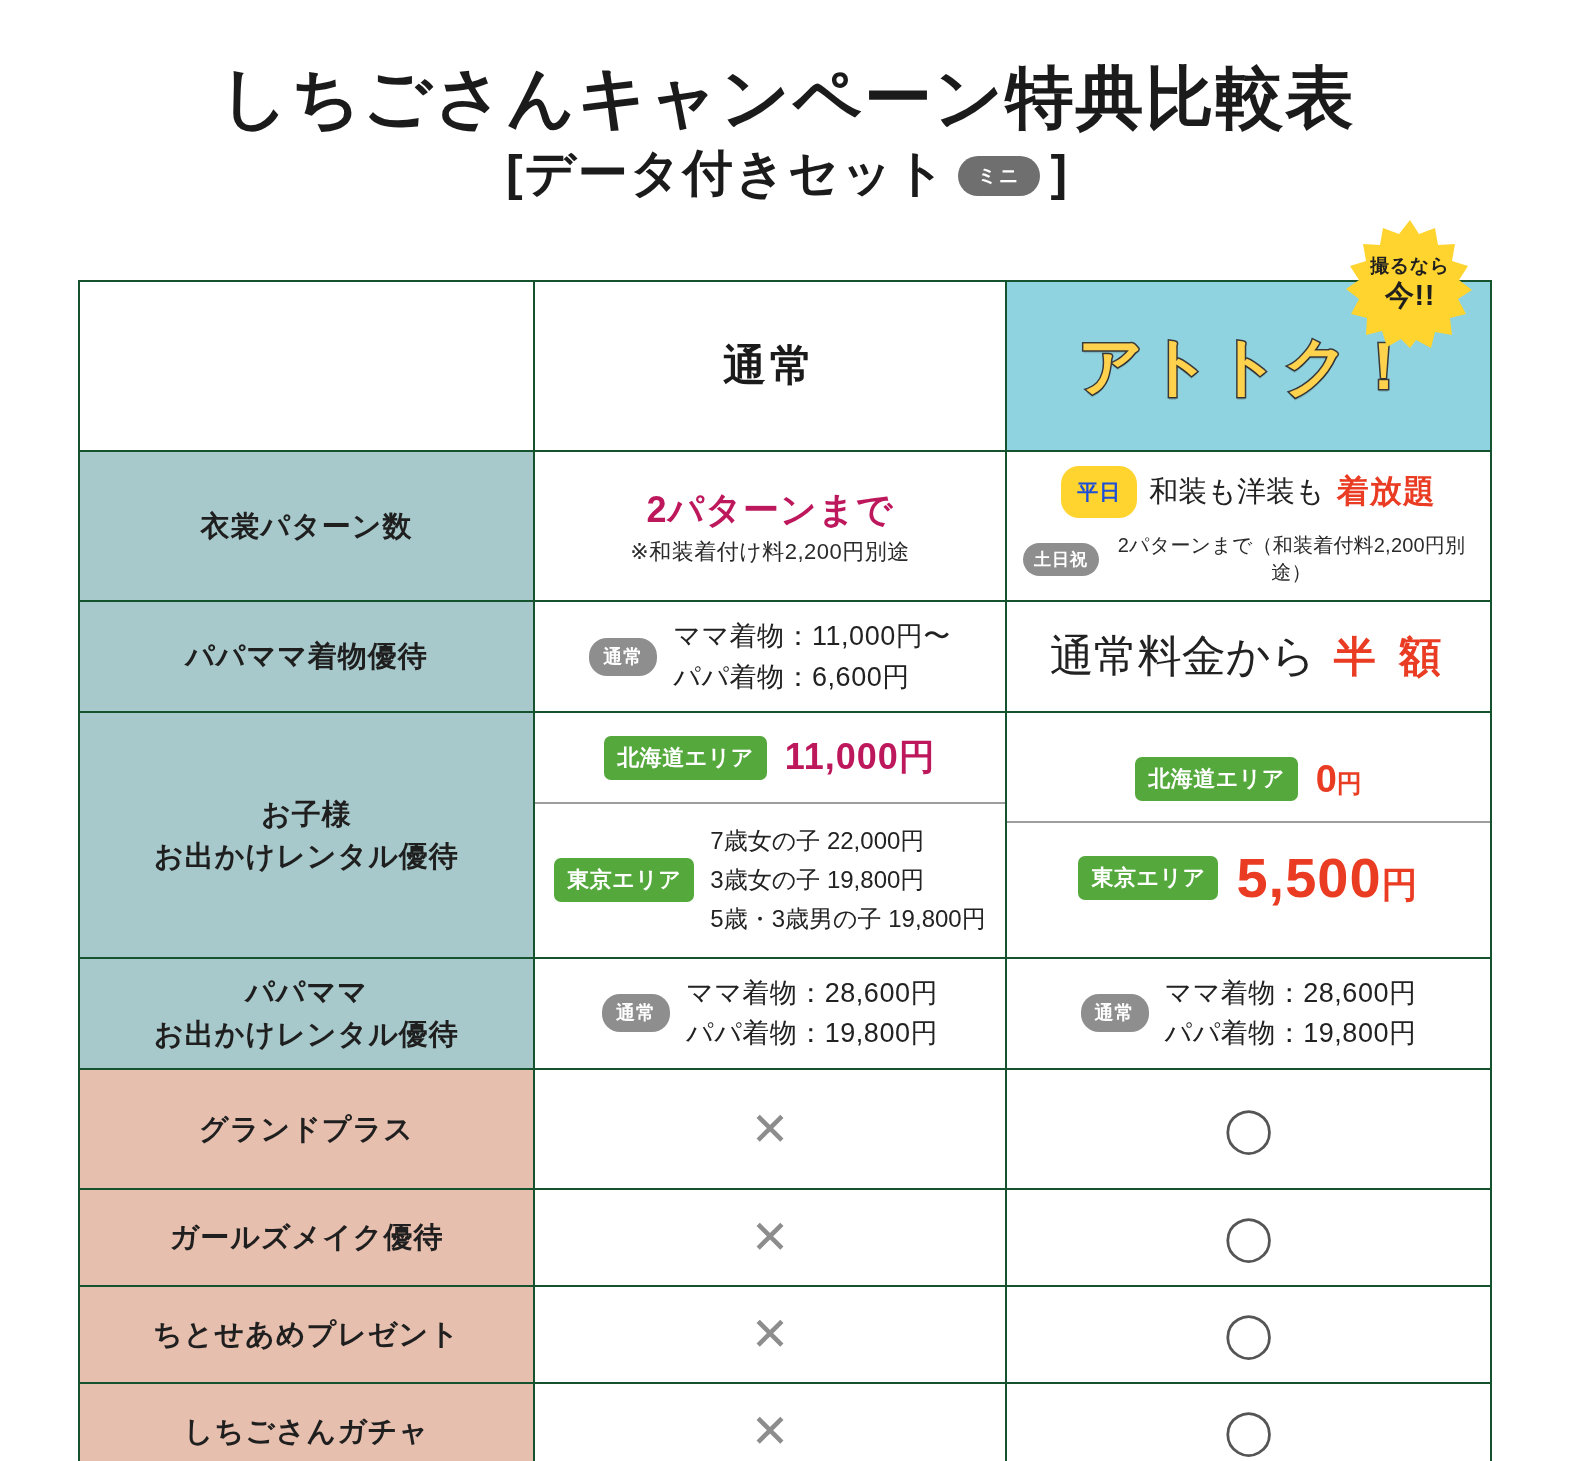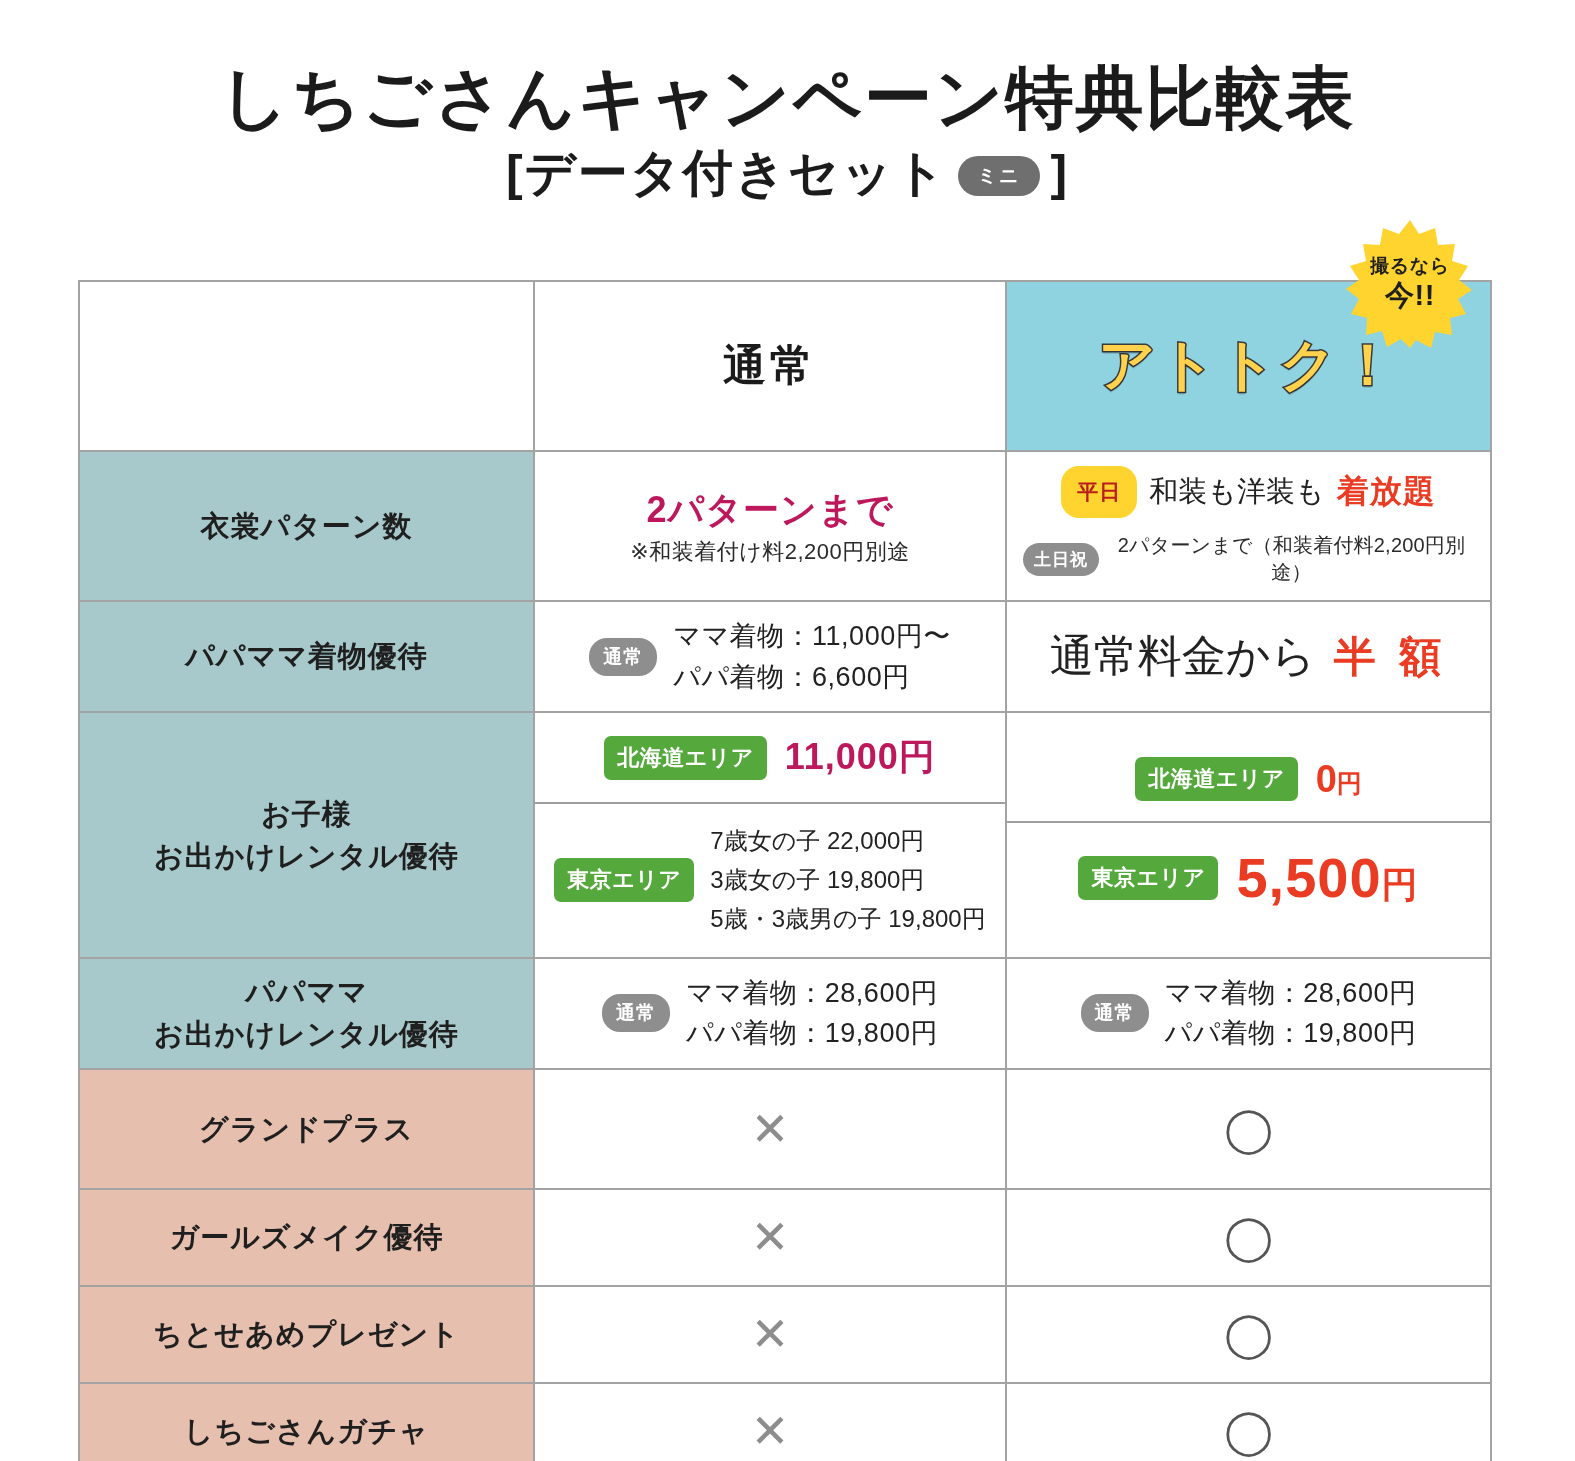--- a/index.html
+++ b/index.html
@@ -61,21 +61,21 @@
     left: 78px;
     top: 280px;
     width: 1412px;
   }
   table.cmp {
     border-collapse: collapse;
     width: 1412px;
     table-layout: fixed;
   }
   table.cmp td {
-    border: 2px solid #a3a3a3;
+    border: 2px solid #14532d;
     vertical-align: middle;
     padding: 0;
   }
   col.c-label { width: 455px; }
   col.c-normal { width: 472px; }
   col.c-atotoku { width: 485px; }
 
   .hd-blank { height: 168px; background: #ffffff; }
   .hd-normal {
     text-align: center;
@@ -83,21 +83,21 @@
     font-weight: bold;
     letter-spacing: 4px;
     color: #1b1b1b;
   }
   .hd-atotoku {
     background: #8fd2e0;
     text-align: center;
     position: relative;
   }
   .atotoku-text {
-    font-size: 56px;
+    font-size: 64px;
     font-weight: bold;
     letter-spacing: 3px;
     color: #ffd24d;
     -webkit-text-stroke: 3px #3a3a3a;
     paint-order: stroke fill;
     text-shadow: 0 3px 0 rgba(0,0,0,0.12);
   }
 
   
   .lbl {
@@ -141,21 +141,21 @@
     font-weight: bold;
     padding: 6px 14px;
     letter-spacing: 1px;
     white-space: nowrap;
   }
   .badge-yellow {
     display: inline-flex;
     align-items: center;
     justify-content: center;
     background: #ffd42e;
-    color: #b91c1c;
+    color: #1d4ed8;
     border-radius: 18px;
     font-size: 21px;
     font-weight: bold;
     padding: 12px 16px;
     letter-spacing: 1px;
     white-space: nowrap;
   }
   .badge-green {
     display: inline-flex;
     align-items: center;

